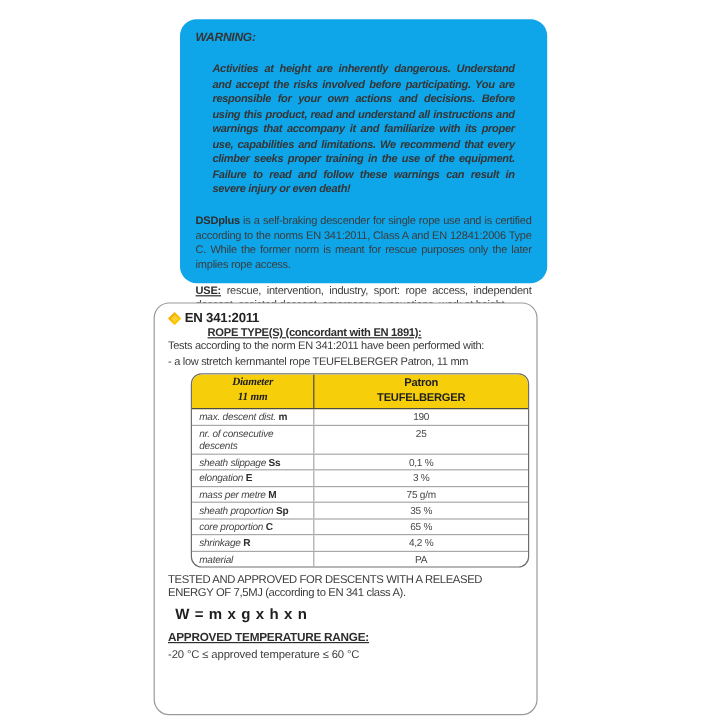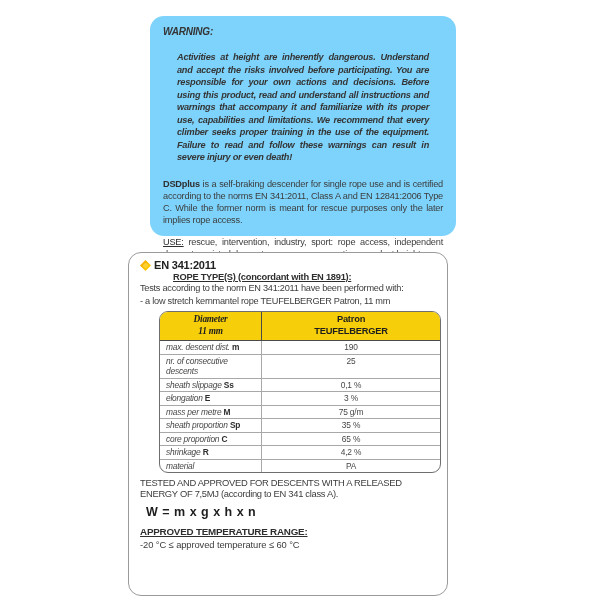--- a/index.html
+++ b/index.html
@@ -4,37 +4,37 @@
 <style>
   html,body{margin:0;padding:0;background:#ffffff;}
   .stage{
     position:relative;width:600px;height:600px;background:#ffffff;
     font-family:"Liberation Sans",sans-serif;color:#3c3c3c;overflow:hidden;
   }
 
   
   .warning-box{
     position:absolute;left:150px;top:16px;width:306px;height:220px;
-    background:#7dd3fc;border-radius:14px;box-sizing:border-box;
+    background:#0ea5e9;border-radius:14px;box-sizing:border-box;
     padding:10px 13px 0 13px;
   }
   .w-title{
     font-size:10px;font-weight:bold;font-style:italic;color:#353535;
     letter-spacing:-0.2px;margin:0 0 1px 0;
   }
   .w-body{
     margin:14px;font-size:9.2px;font-weight:bold;font-style:italic;color:#353535;
     line-height:12.5px;text-align:justify;letter-spacing:-0.25px;
   }
   .w-par{
     margin:9px 0 0 0;font-size:9.2px;color:#3c3c3c;line-height:12.3px;
     text-align:justify;letter-spacing:-0.2px;
   }
   .w-par b{color:#2e2e2e;}
-  .use-label{font-weight:normal;text-decoration:underline;color:#2e2e2e;}
+  .use-label{font-weight:bold;text-decoration:underline;color:#2e2e2e;}
 
   
   .en-box{
     position:absolute;left:128px;top:252px;width:320px;height:344px;
     background:#fff;border:1.5px solid #9a9a9a;border-radius:13px;
     box-sizing:border-box;padding:6px 9px 0 11px;
   }
   .en-heading{
     display:flex;align-items:center;gap:3px;
     font-size:11px;font-weight:bold;color:#222;letter-spacing:-0.2px;

